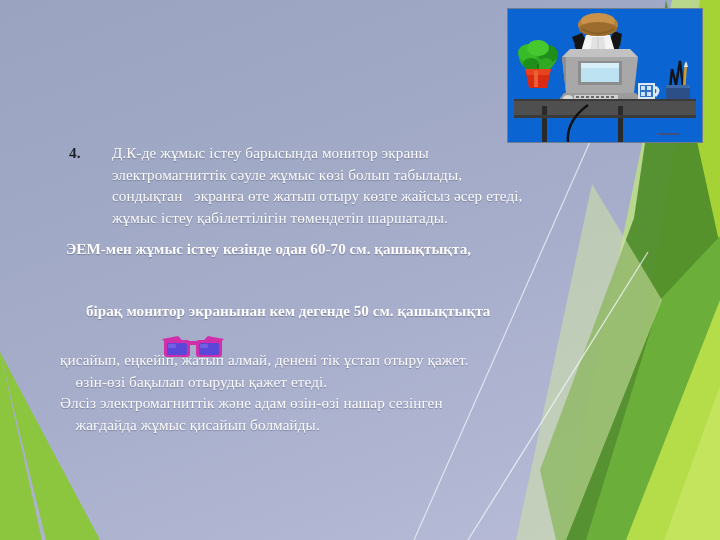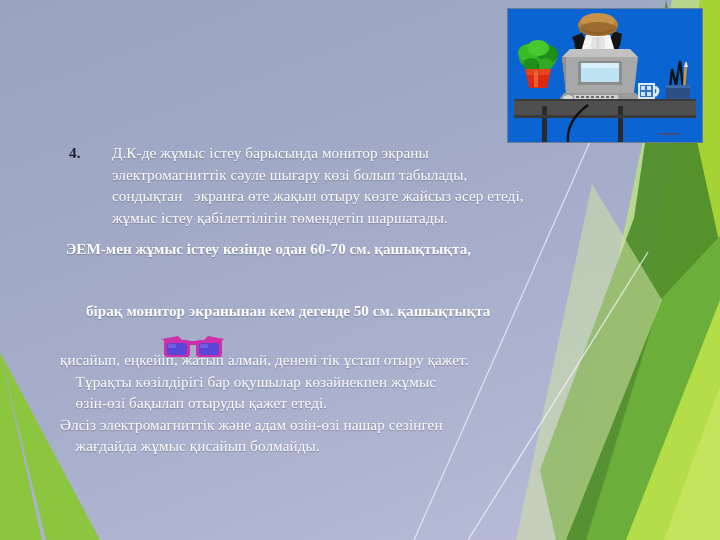--- a/index.html
+++ b/index.html
@@ -157,31 +157,30 @@
 
       <rect x="150" y="124" width="22" height="2" fill="#7a3b2d" opacity="0.5"></rect>
     </svg>
   </div>
 
   <div id="body-text">
 
     <div class="li">
       <span class="marker">4.</span>
       <span class="ln">Д.К-де жұмыс істеу барысында монитор экраны</span>
-      <span class="ln">электромагниттік сәуле шығару көзі болып табылады,</span>
-      <span class="ln">сондықтан   экранға өте жақын отыру көзге жайсыз әсер етеді,</span>
+      <span class="ln">электромагниттік сәуле жұмыс көзі болып табылады,</span>
+      <span class="ln">сондықтан   экранға өте жатып отыру көзге жайсыз әсер етеді,</span>
       <span class="ln">жұмыс істеу қабілеттілігін төмендетіп шаршатады.</span>
       <span class="ln bold b-line-1">ЭЕМ-мен жұмыс істеу кезінде одан 60-70 см. қашықтықта,</span>
       <span class="ln bold b-line-2">бірақ монитор экранынан кем дегенде 50 см. қашықтықта</span>
     </div>
 
     <div class="p2">
       <span class="gap"></span>
       <span class="ln">қисайып, еңкейіп, жатып алмай, денені тік ұстап отыру қажет.</span>
-      <span class="ln">    Тұрақты көзілдірігі бар оқушылар көзәйнекпен жұмыс</span>
       <span class="ln">    өзін-өзі бақылап отыруды қажет етеді.</span>
       <span class="ln">Әлсіз электромагниттік және адам өзін-өзі нашар сезінген</span>
       <span class="ln">    жағдайда жұмыс қисайып болмайды.</span>
     </div>
   </div>
 
   <div id="glasses">
     <svg viewBox="0 0 70 28">
 
       <path d="M4 5 L20 2 L24 6 L8 9 Z" fill="#cf2fa8"></path>

